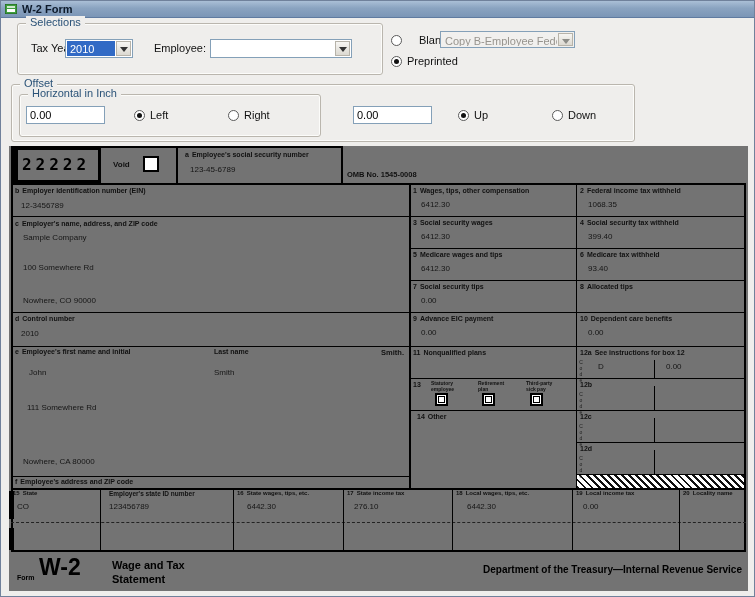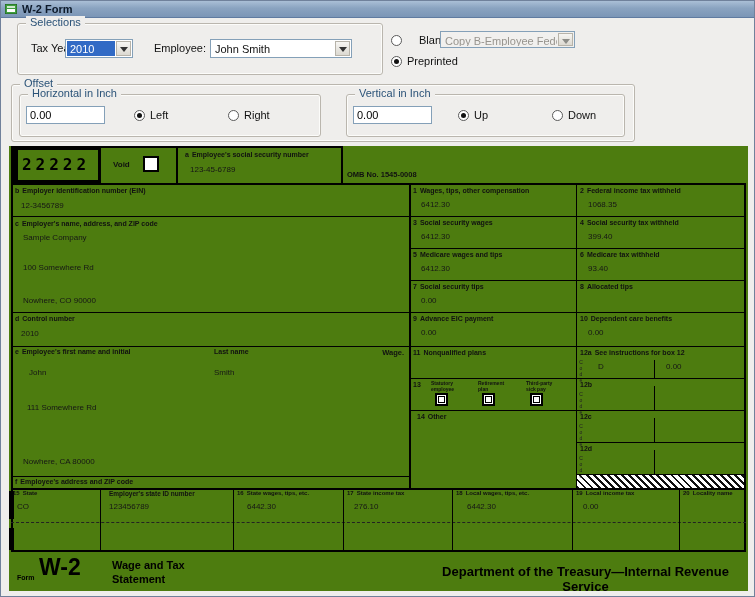--- a/index.html
+++ b/index.html
@@ -15,21 +15,21 @@
   .combo.sel .ctext{background:#316ac5;color:#fff;}
   .combo .cbtn{position:absolute;top:1px;bottom:1px;right:1px;width:15px;background:linear-gradient(#f7f6f3,#dcd9d1);border:1px solid #b7b3a9;box-sizing:border-box;}
   .combo .cbtn::after{content:'';position:absolute;left:3px;top:5px;width:0;height:0;border:4px solid transparent;border-top:5px solid #333;}
   .combo.dis{background:#f1f0ee;}
   .combo.dis .ctext{color:#97948e;}
   .combo.dis .cbtn::after{border-top-color:#8d8d88;}
   .radio{position:absolute;width:11px;height:11px;border-radius:50%;background:#fff;border:1px solid #5a5a5a;box-sizing:border-box;}
   .radio.on::after{content:'';position:absolute;left:2px;top:2px;width:5px;height:5px;border-radius:50%;background:#111;}
   .tb{position:absolute;height:18px;width:79px;background:#fff;border:1px solid #84a0b8;box-sizing:border-box;font-size:11px;font-family:"Liberation Sans",sans-serif;padding:0 3px;}
   .btn{position:absolute;background:#fbfaf7;border:1px solid #3f3f3f;border-radius:2px;display:flex;align-items:center;justify-content:center;gap:7px;font-size:11px;color:#111;cursor:pointer;}
-  .sheet{position:absolute;left:8px;top:145px;width:739px;height:445px;background:#4d7c0f;}
+  .sheet{position:absolute;left:8px;top:145px;width:739px;height:445px;background:#737373;}
   .abs{position:absolute;}
   .hl,.vl{position:absolute;background:#000;}
   .dash{position:absolute;height:0;border-top:1px dashed #222;}
   .lbl{position:absolute;font-size:7px;font-weight:bold;color:#111;white-space:nowrap;}
   .lbl b{margin-right:3px;}
   .val{position:absolute;font-size:8px;color:#161616;white-space:nowrap;}
   .tiny{position:absolute;font-size:5px;font-weight:bold;line-height:6px;color:#111;white-space:nowrap;}
   .vcode{position:absolute;writing-mode:vertical-lr;text-orientation:upright;font-size:5px;line-height:6px;color:#222;}
   .fbox{position:absolute;width:13px;height:13px;border:2px solid #000;background:#fff;box-sizing:border-box;}
   .fbox::after{content:'';position:absolute;inset:1px;border:1px solid #000;}
@@ -56,21 +56,20 @@
   <div class="gb" style="left:16px;top:22px;width:364px;height:50px">
     <span class="lg">Selections</span>
   </div>
   <span class="ulabel" style="left:30px;top:41px">Tax Year</span>
   <div class="combo sel" style="left:64px;top:38px;width:68px">
     <span class="ctext">2010</span>
     <span class="cbtn"></span>
   </div>
   <span class="ulabel" style="left:153px;top:41px">Employee:</span>
   <div class="combo" style="left:209px;top:38px;width:142px">
-    <span class="ctext">John Smith</span>
     <span class="cbtn"></span>
   </div>
 
   <span class="radio" style="left:390px;top:34px"></span>
   <span class="ulabel" style="left:418px;top:33px">Blank</span>
   <div class="combo dis" style="left:439px;top:30px;width:135px;height:17px">
     <span class="ctext">Copy B-Employee Federal</span>
     <span class="cbtn"></span>
   </div>
   <span class="radio on" style="left:390px;top:55px"></span>
@@ -82,23 +81,20 @@
   </div>
   <div class="gb" style="left:18px;top:93px;width:300px;height:41px">
     <span class="lg">Horizontal in Inch</span>
   </div>
   <input class="tb" style="left: 25px; top: 105px;" value="0.00">
   <span class="radio on" style="left:133px;top:109px"></span>
   <span class="ulabel" style="left:149px;top:108px">Left</span>
   <span class="radio" style="left:227px;top:109px"></span>
   <span class="ulabel" style="left:243px;top:108px">Right</span>
 
-  <div class="gb" style="left:345px;top:93px;width:277px;height:41px">
-    <span class="lg">Vertical in Inch</span>
-  </div>
   <input class="tb" style="left: 352px; top: 105px;" value="0.00">
   <span class="radio on" style="left:457px;top:109px"></span>
   <span class="ulabel" style="left:473px;top:108px">Up</span>
   <span class="radio" style="left:551px;top:109px"></span>
   <span class="ulabel" style="left:567px;top:108px">Down</span>
 
   <div class="sheet">
 
     <div class="hl" style="left:2px;top:0;width:330px;height:2px"></div>
     <div class="abs" style="left:2px;top:1px;width:90px;height:36px;border:3px solid #000;border-left-width:7px;box-sizing:border-box"></div>
@@ -138,21 +134,21 @@
     <div class="lbl" style="left:6px;top:74px"><b>c</b><span>Employer's name, address, and ZIP code</span></div>
     <div class="val" style="left:14px;top:87px">Sample Company</div>
     <div class="val" style="left:14px;top:117px">100 Somewhere Rd</div>
     <div class="val" style="left:14px;top:150px">Nowhere, CO 90000</div>
 
     <div class="lbl" style="left:6px;top:169px"><b>d</b><span>Control number</span></div>
     <div class="val" style="left:12px;top:183px">2010</div>
 
     <div class="lbl" style="left:6px;top:202px"><b>e</b><span>Employee's first name and initial</span></div>
     <div class="lbl" style="left:205px;top:202px">Last name</div>
-    <div class="lbl" style="left:355px;top:202px;width:40px;text-align:right;font-size:7.5px">Wage.</div>
+    <div class="lbl" style="left:355px;top:202px;width:40px;text-align:right;font-size:7.5px">Smith.</div>
     <div class="val" style="left:20px;top:222px">John</div>
     <div class="val" style="left:205px;top:222px">Smith</div>
     <div class="val" style="left:18px;top:257px">111 Somewhere Rd</div>
     <div class="val" style="left:14px;top:311px">Nowhere, CA 80000</div>
 
     <div class="lbl" style="left:6px;top:332px"><b>f</b><span>Employee's address and ZIP code</span></div>
 
     <div class="lbl" style="left:404px;top:41px"><b>1</b><span>Wages, tips, other compensation</span></div>
     <div class="val" style="left:412px;top:54px">6412.30</div>
     <div class="lbl" style="left:571px;top:41px"><b>2</b><span>Federal income tax withheld</span></div>
@@ -220,16 +216,16 @@
     <div class="val" style="left:458px;top:356px">6442.30</div>
     <div class="lbl" style="left:567px;top:344px;font-size:6px"><b>19</b><span>Local income tax</span></div>
     <div class="val" style="left:574px;top:356px">0.00</div>
     <div class="lbl" style="left:674px;top:344px;font-size:6px"><b>20</b><span>Locality name</span></div>
     <div class="val" style="left:678px;top:356px"></div>
 
     <div class="abs" style="left:8px;top:428px;font-size:7px;font-weight:bold">Form</div>
     <div class="w2big" style="left:30px;top:408px">W-2</div>
     <div class="ftbold" style="left:103px;top:413px">Wage and Tax</div>
     <div class="ftbold" style="left:103px;top:427px">Statement</div>
-    <div class="abs" style="left:420px;top:418px;width:313px;text-align:center;font-size:13px;font-weight:bold">Department of the Treasury—Internal Revenue Service</div>
+    <div class="abs" style="left:420px;top:418px;width:313px;text-align:right;font-size:10px;font-weight:bold">Department of the Treasury—Internal Revenue Service</div>
   </div>
 
 </div>
 
 </body></html>

